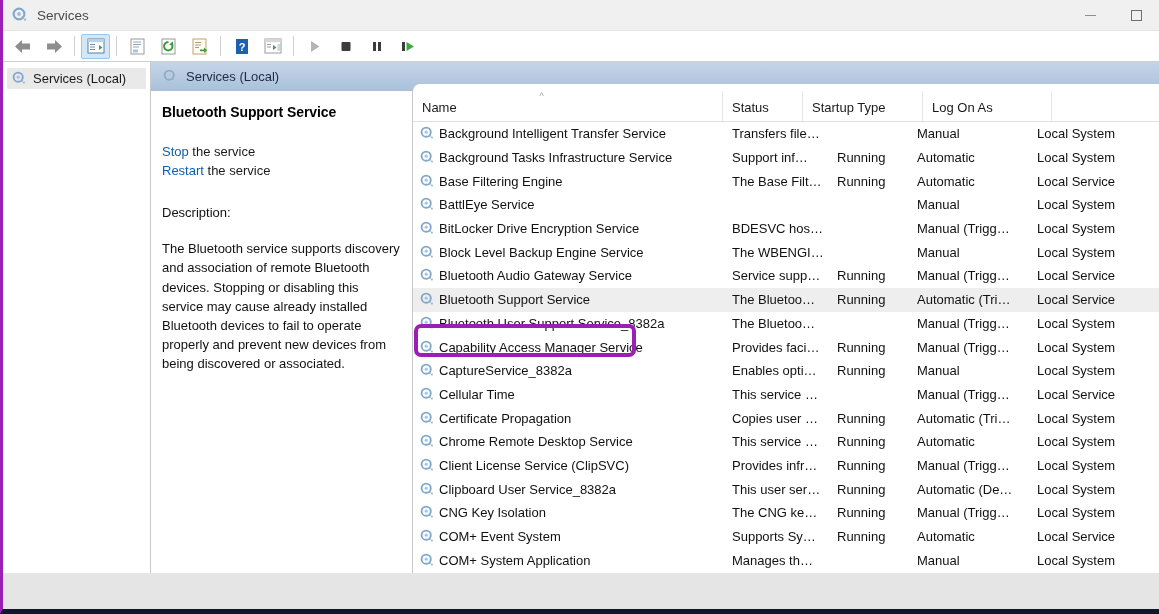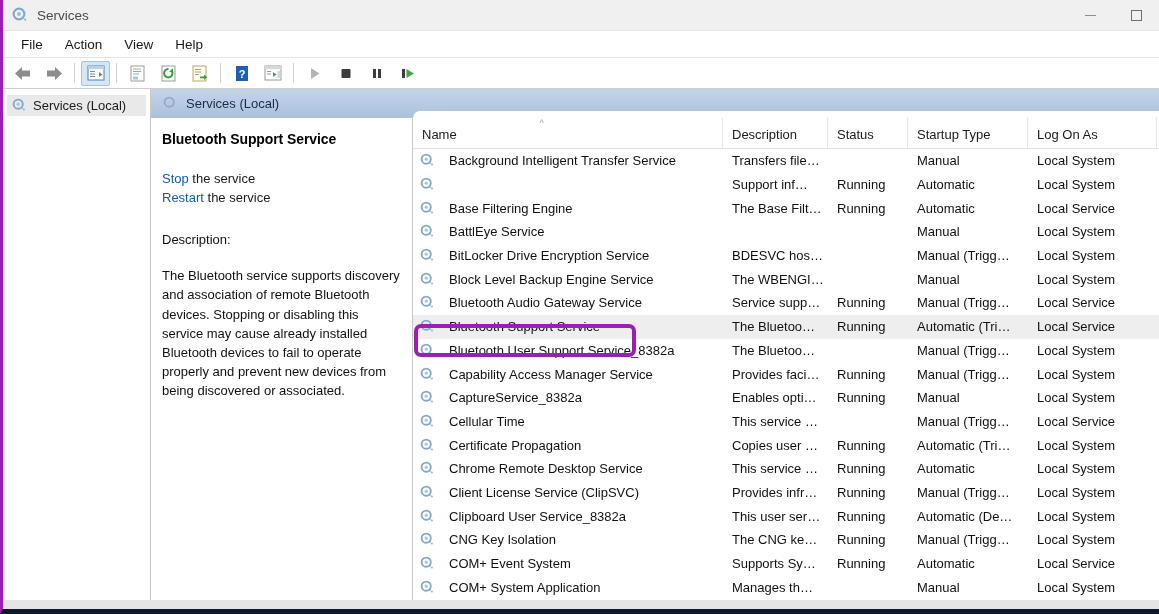--- a/index.html
+++ b/index.html
@@ -260,21 +260,21 @@
 
   .cell {
     padding-left: 9px;
     overflow: hidden;
     white-space: nowrap;
     text-overflow: clip;
   }
   .cell.name {
     display: flex;
     align-items: center;
-    gap: 14px;
+    gap: 4px;
     padding-left: 7px;
   }
 
   
   .c-name    { width: 310px; flex: 0 0 310px; }
   .c-desc    { width: 105px; flex: 0 0 105px; }
   .c-status  { width: 80px;  flex: 0 0 80px;  }
   .c-startup { width: 120px; flex: 0 0 120px; }
   .c-logon   { width: 129px; flex: 0 0 129px; }
 
@@ -312,26 +312,20 @@
     <div class="win-controls">
       <div class="win-btn">
         <span class="min-glyph"></span>
       </div>
       <div class="win-btn">
         <span class="max-glyph"></span>
       </div>
     </div>
   </div>
 
-  <div class="menubar">
-    <div class="menu-item">File</div>
-    <div class="menu-item">Action</div>
-    <div class="menu-item">View</div>
-    <div class="menu-item">Help</div>
-  </div>
 
   <div class="toolbar">
     <div class="tb-btn">
       <svg width="20" height="17" viewBox="0 0 20 17">
         <path d="M9 2 L2 8.5 L9 15 L9 11.5 L17 11.5 L17 5.5 L9 5.5 Z" fill="#8d8d8d"></path>
       </svg>
     </div>
     <div class="tb-btn">
       <svg width="20" height="17" viewBox="0 0 20 17">
         <path d="M11 2 L18 8.5 L11 15 L11 11.5 L3 11.5 L3 5.5 L11 5.5 Z" fill="#8d8d8d"></path>
@@ -466,23 +460,20 @@
             <span class="desc-text">The Bluetooth service supports discovery and association of remote Bluetooth devices.  Stopping or disabling this service may cause already installed Bluetooth devices to fail to operate properly and prevent new devices from being discovered or associated.</span>
           </div>
         </div>
 
         <div class="list-wrap">
           <div class="list-header">
             <div class="lh-cell c-name">
               <span class="sort-caret">^</span>
               <span>Name</span>
             </div>
-            <div class="lh-cell c-desc">
-              <span>Description</span>
-            </div>
             <div class="lh-cell c-status">
               <span>Status</span>
             </div>
             <div class="lh-cell c-startup">
               <span>Startup Type</span>
             </div>
             <div class="lh-cell c-logon">
               <span>Log On As</span>
             </div>
           </div>
@@ -508,20 +499,21 @@
               <div class="row">
                 <div class="cell name c-name">
                   <span>
                     <svg class="svc-icon" viewBox="0 0 16 16">
                       <circle cx="6.6" cy="6.6" r="4.9" fill="none" stroke="#7fa8cc" stroke-width="2"></circle>
                       <circle cx="6.6" cy="6.6" r="1.7" fill="#a9c4dc"></circle>
                       <rect x="9.3" y="9.3" width="2.2" height="2.2" fill="#8fb0cf"></rect>
                       <rect x="11.8" y="11.4" width="1.8" height="1.8" fill="#8fb0cf"></rect>
                     </svg>
                   </span>
+                  <span>Background Tasks Infrastructure Service</span>
                 </div>
                 <div class="cell c-desc">Support inf…</div>
                 <div class="cell c-status">Running</div>
                 <div class="cell c-startup">Automatic</div>
                 <div class="cell c-logon">Local System</div>
               </div>
               <div class="row">
                 <div class="cell name c-name">
                   <span>
                     <svg class="svc-icon" viewBox="0 0 16 16">

